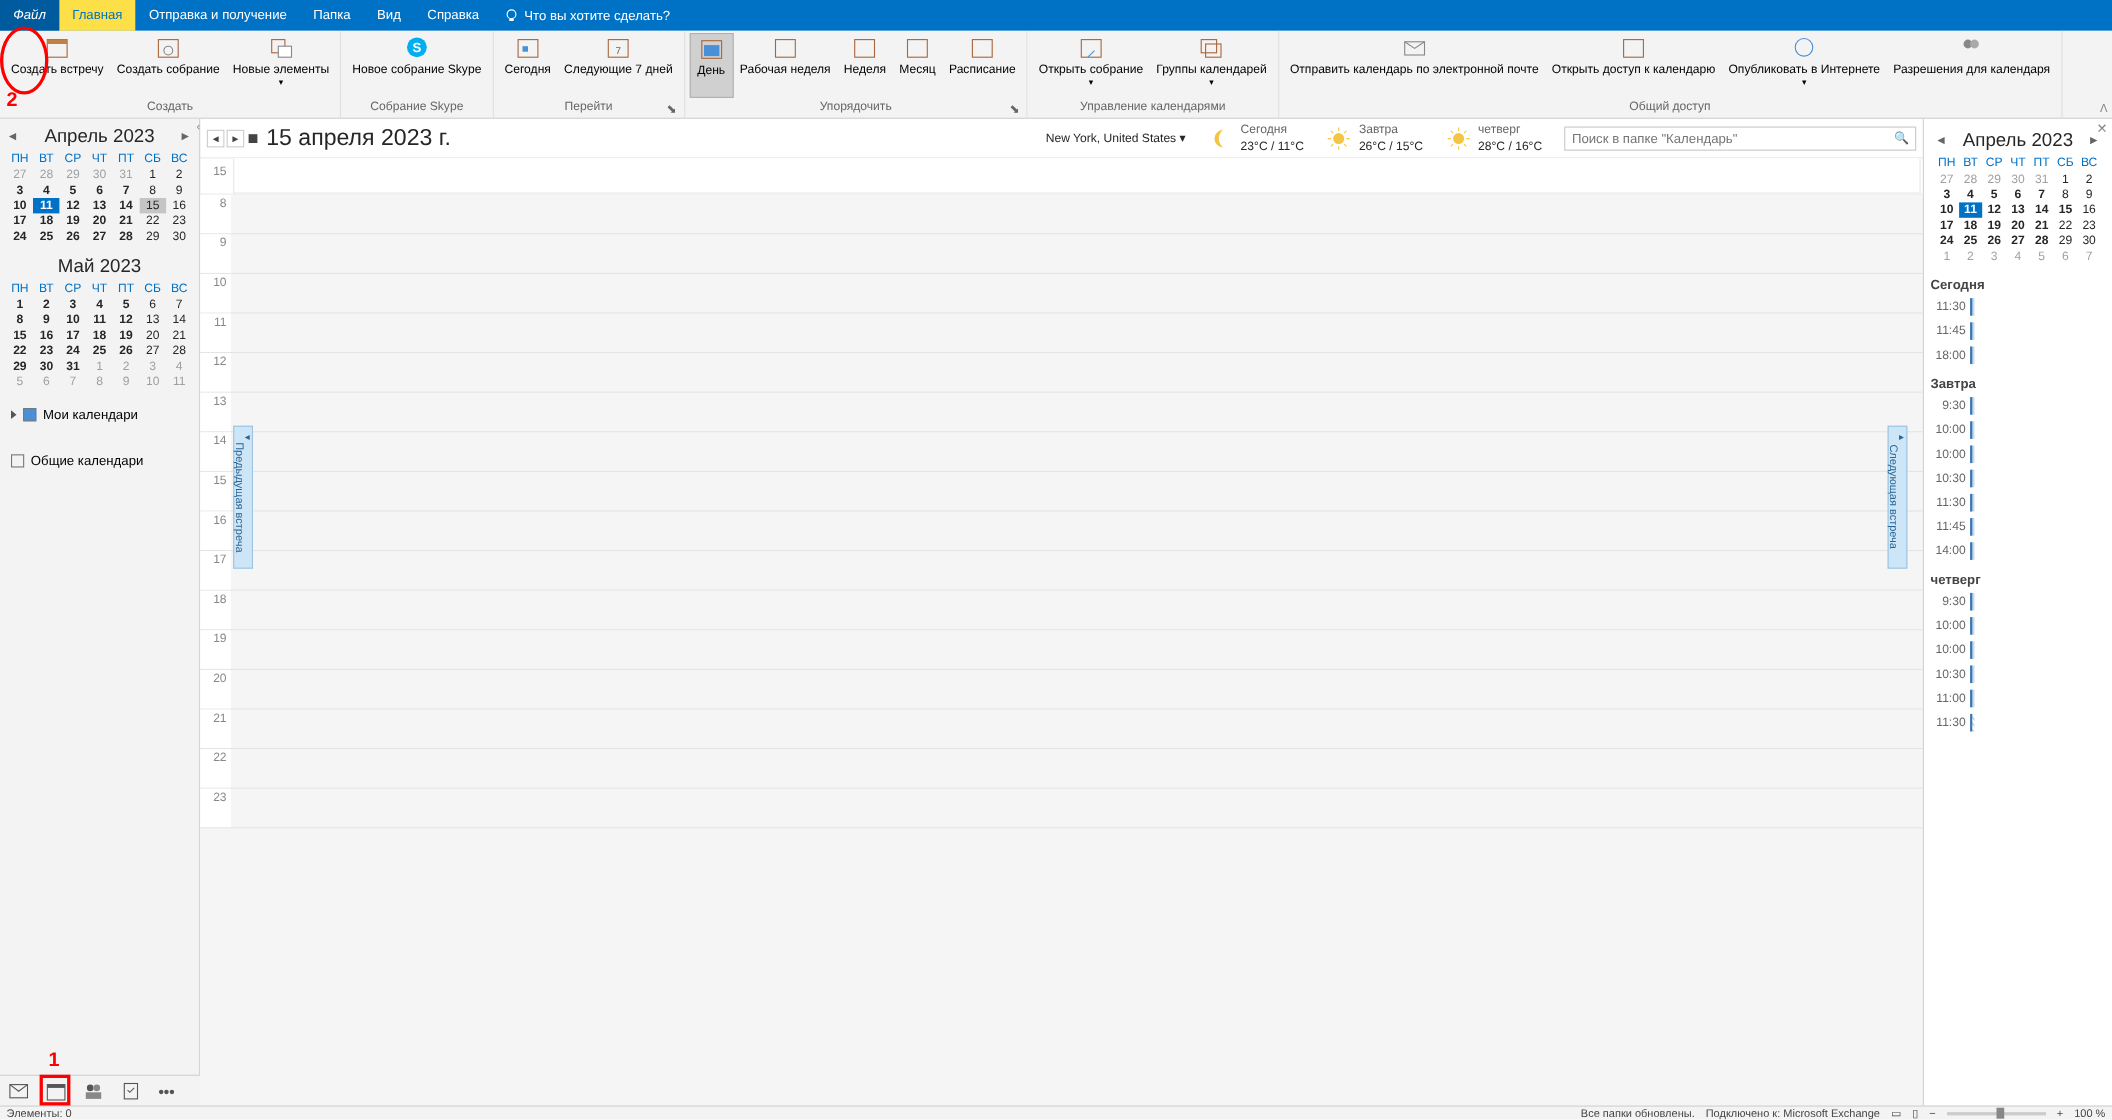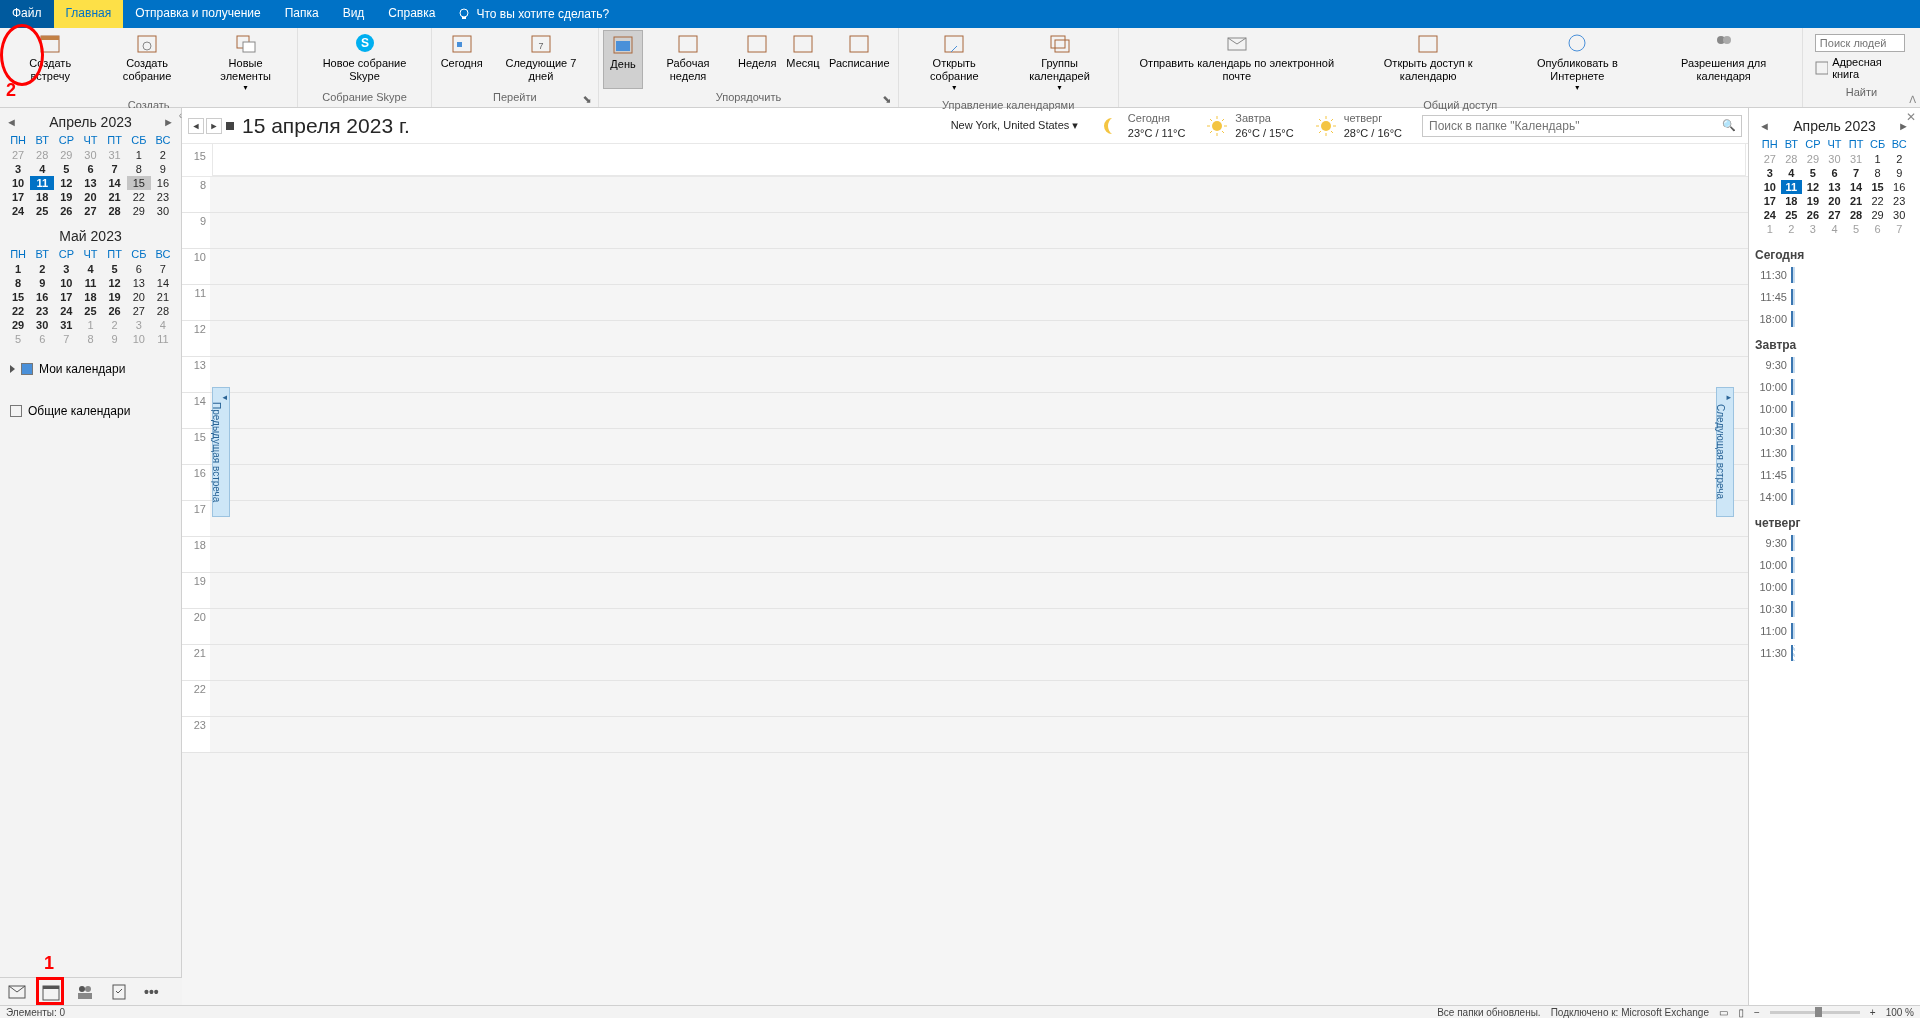--- a/index.html
+++ b/index.html
@@ -1,21 +1,21 @@
 <!DOCTYPE html>
 <html><head>
 <meta charset="utf-8">
 <style>
 * { margin: 0; padding: 0; box-sizing: border-box; font-family: "Segoe UI", Tahoma, sans-serif; }
 body { width: 1920px; height: 1018px; background: #fff; overflow: hidden; font-size: 12px; position: relative; }
 
 
 .tabs { display: flex; background: #0072c6; height: 28px; align-items: stretch; color: #fff; }
 .tab { padding: 6px 12px; font-size: 12px; cursor: pointer; }
-.tab.file { background: #005a9e; }
+.tab.file { background: #005a9e; font-style: italic; }
 .tab.active { background: #fde047; color: #0072c6; }
 .tell-me { display: flex; align-items: center; padding: 0 10px; font-size: 12px; color: #fff; }
 .tell-me svg { margin-right: 5px; }
 
 
 .ribbon { display: flex; height: 80px; background: #f3f3f3; border-bottom: 1px solid #d0d0d0; position: relative; }
 .r-group { display: flex; flex-direction: column; border-right: 1px solid #e0e0e0; padding: 2px 4px; }
 .r-btns { display: flex; flex: 1; }
 .r-btn { display: flex; flex-direction: column; align-items: center; justify-content: flex-start; padding: 4px 6px; text-align: center; font-size: 11px; cursor: pointer; line-height: 1.2; min-width: 40px; }
 .r-btn.big { padding-top: 2px; }
@@ -29,21 +29,21 @@
 .ribbon-collapse { position: absolute; right: 4px; bottom: 2px; font-size: 10px; color: #888; cursor: pointer; }
 
 
 .main { display: flex; height: 900px; }
 
 
 .sidebar-left { width: 182px; background: #f3f3f3; border-right: 1px solid #d0d0d0; display: flex; flex-direction: column; position: relative; }
 .mini-cal { padding: 4px 6px; }
 .mc-head { display: flex; justify-content: space-between; align-items: center; font-size: 11px; padding: 2px 0; }
 .mc-nav { width: 12px; height: 12px; cursor: pointer; color: #666; }
-.mc-title { font-weight: normal; color: #262626; font-size: 14px; }
+.mc-title { font-weight: normal; color: #262626; font-size: 17px; }
 .mc-grid { display: grid; grid-template-columns: repeat(7, 1fr); text-align: center; font-size: 11px; }
 .mc-dh { color: #0072c6; padding: 2px 0; }
 .mc-d { padding: 1px 0; cursor: pointer; color: #262626; }
 .mc-d.other { color: #a0a0a0; }
 .mc-d.bold { font-weight: bold; }
 .mc-d.today { background: #0072c6; color: #fff; }
 .mc-d.sel { background: #c5c5c5; }
 .cal-list { padding: 8px 10px; font-size: 12px; text-align: center; }
 .cal-list-item { display: flex; align-items: center; gap: 6px; padding: 4px 0; }
 .cal-tri { display: inline-block; width: 0; height: 0; border-top: 4px solid transparent; border-bottom: 4px solid transparent; border-left: 5px solid #555; }
@@ -309,32 +309,20 @@
               <circle cx="8" cy="8" r="4" fill="#888"></circle>
               <circle cx="14" cy="8" r="4" fill="#aaa"></circle>
             </svg>
           </div>
           <span>Разрешения для календаря</span>
         </div>
     </div>
     <div class="r-group-label">Общий доступ</div>
   </div>
 
-  <div class="r-group" style="border-right:none">
-    <div class="r-find">
-      <input type="text" placeholder="Поиск людей" style="">
-      <div class="r-addr">
-        <svg width="14" height="14">
-            <rect x="1" y="1" width="12" height="12" fill="none" stroke="#888"></rect>
-          </svg>
-        <span>Адресная книга</span>
-      </div>
-    </div>
-    <div class="r-group-label">Найти</div>
-  </div>
   <div class="ribbon-collapse">ᐱ</div>
 </div>
 
 <div class="main">
 
   <div class="sidebar-left">
     <div class="left-collapse">‹</div>
     <div class="mini-cal">
       <div class="mc-head">
         <span class="mc-nav">◄</span>

